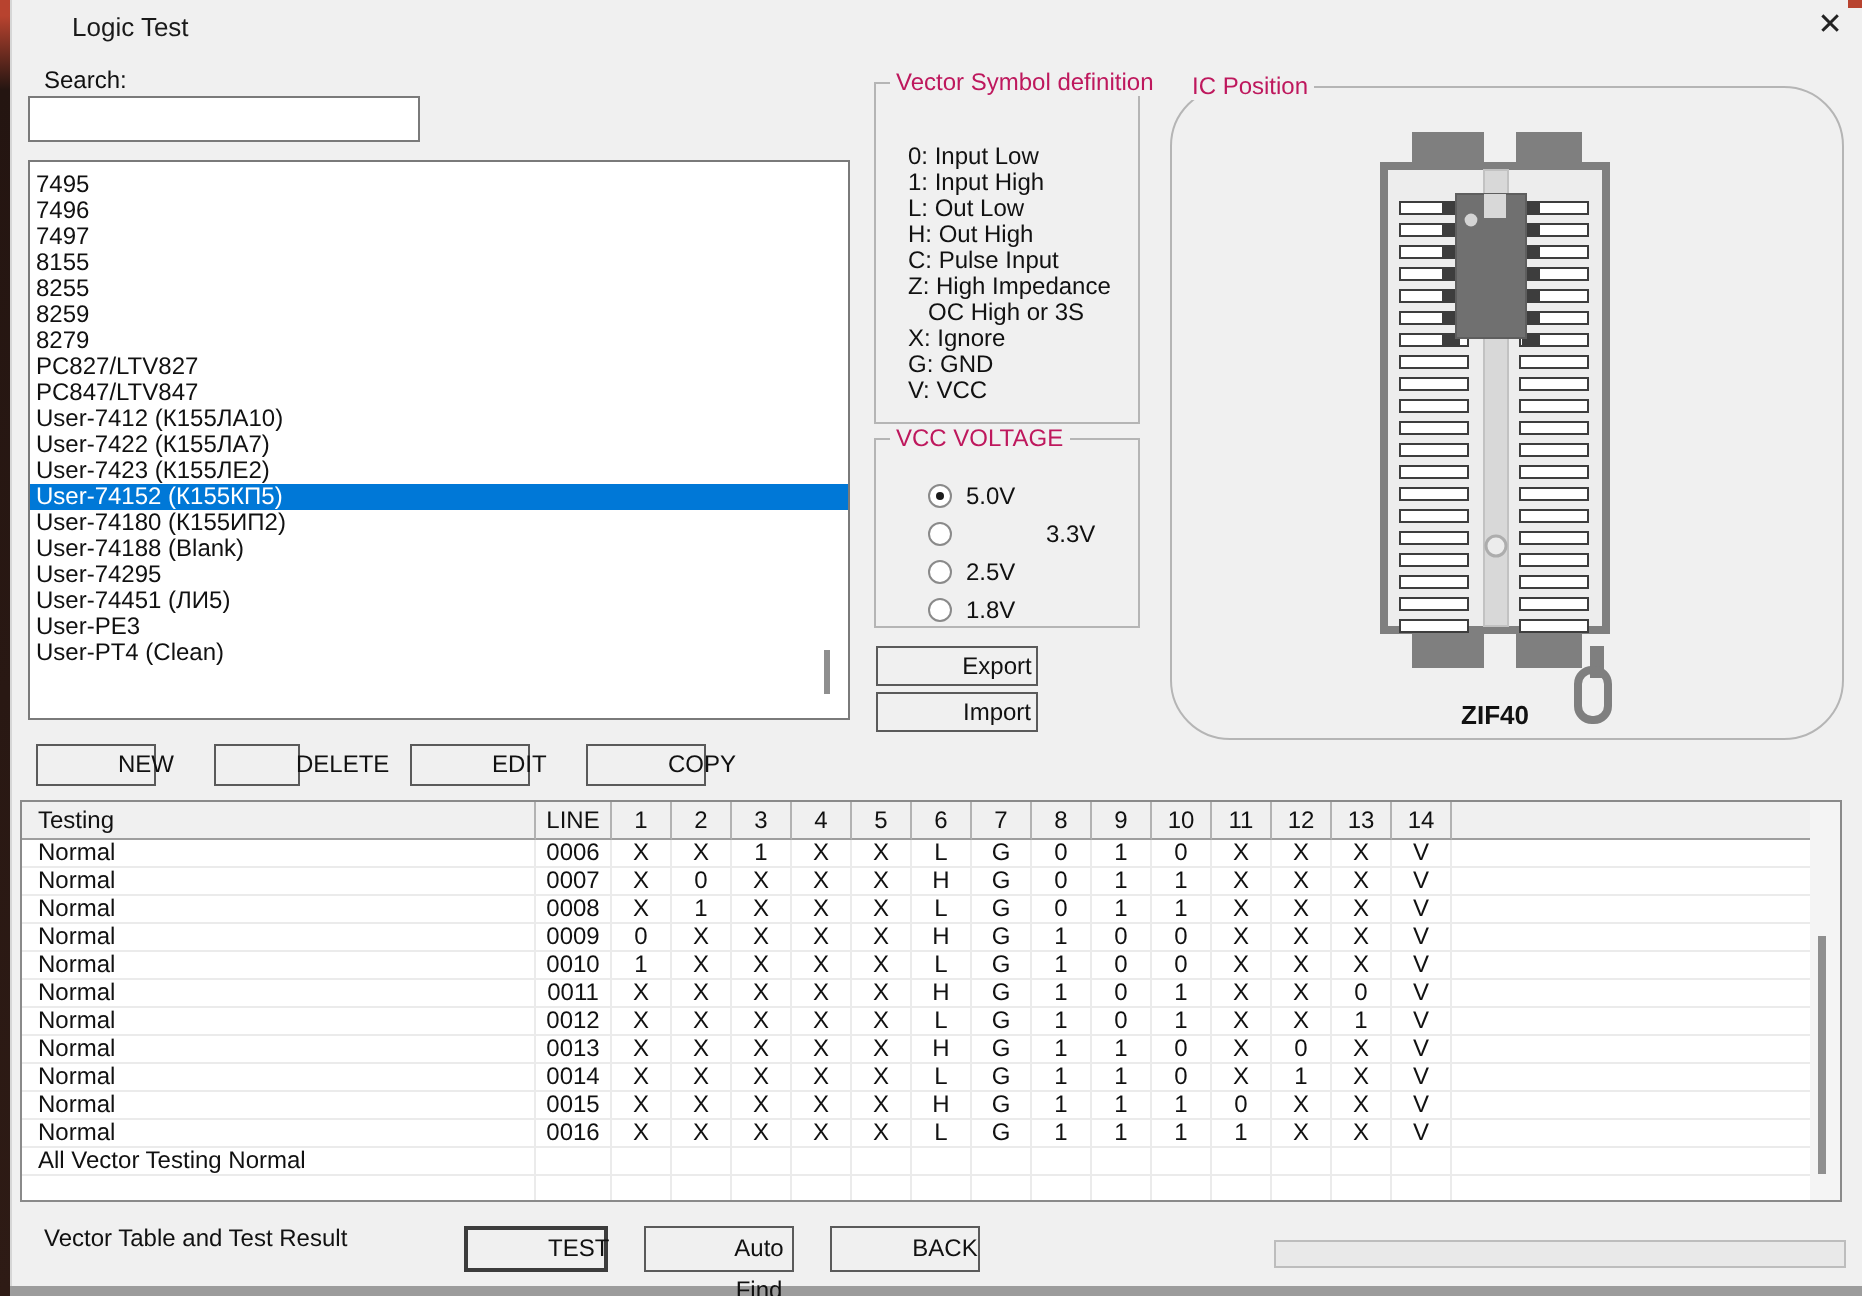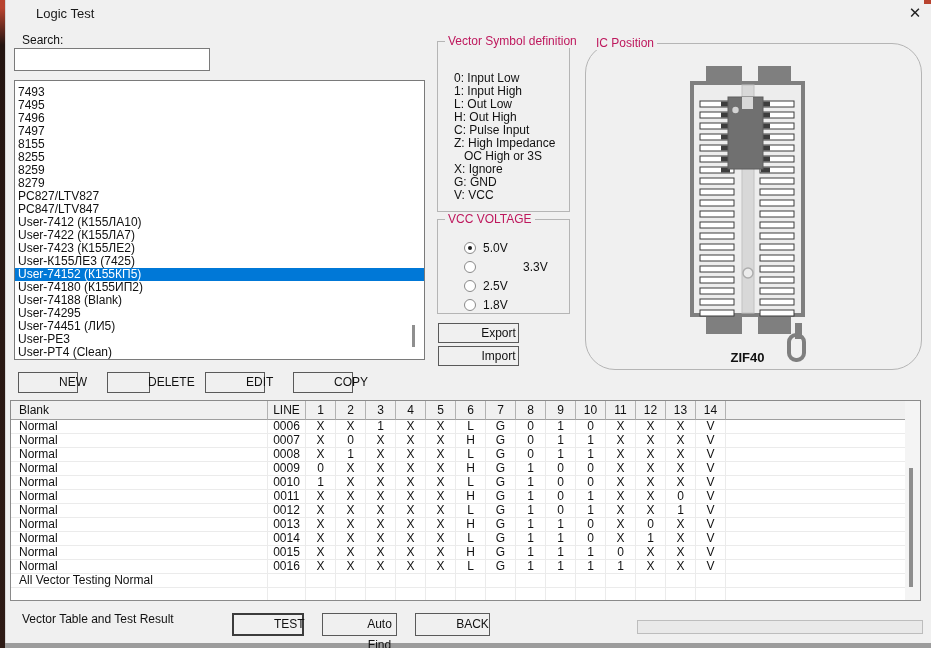--- a/index.html
+++ b/index.html
@@ -105,34 +105,32 @@
 
 <div class="abs" id="title">Logic Test</div>
 <div class="abs" id="close-btn">
   <span>✕</span>
 </div>
 
 <div class="abs" id="search-label">Search:</div>
 <input class="abs" id="search-input" type="text" value="" style="">
 
 <div class="abs" id="chip-list">
-    <div class="list-item">7493</div>
     <div class="list-item">7495</div>
     <div class="list-item">7496</div>
     <div class="list-item">7497</div>
     <div class="list-item">8155</div>
     <div class="list-item">8255</div>
     <div class="list-item">8259</div>
     <div class="list-item">8279</div>
     <div class="list-item">PC827/LTV827</div>
     <div class="list-item">PC847/LTV847</div>
     <div class="list-item">User-7412 (К155ЛА10)</div>
     <div class="list-item">User-7422 (К155ЛА7)</div>
     <div class="list-item">User-7423 (К155ЛЕ2)</div>
-    <div class="list-item">User-К155ЛЕ3 (7425)</div>
     <div class="list-item selected">User-74152 (К155КП5)</div>
     <div class="list-item">User-74180 (К155ИП2)</div>
     <div class="list-item">User-74188 (Blank)</div>
     <div class="list-item">User-74295</div>
     <div class="list-item">User-74451 (ЛИ5)</div>
     <div class="list-item">User-PE3</div>
     <div class="list-item">User-PT4 (Clean)</div>
   </div>
 <div class="abs" id="list-scroll-thumb"></div>
 
@@ -259,21 +257,21 @@
   <rect x="143" y="54" width="35" height="72" fill="#707070" stroke="#5e5e5e" stroke-width="1"></rect>
   <rect x="157" y="54" width="11" height="12" fill="#d8d8d8"></rect>
   <circle cx="150.5" cy="67" r="3.2" fill="#d4d4d4"></circle>
 
   <circle cx="163" cy="230" r="5" fill="#ececec" stroke="#adadad" stroke-width="1.5"></circle>
 </svg>
 <div class="abs" id="zif-label">ZIF40</div>
 
 <div class="abs" id="vtable">
     <div class="trow hrow">
-      <div class="hc w-result">Blank</div>
+      <div class="hc w-result">Testing</div>
       <div class="hc w-line">LINE</div>
       <div class="hc w-pin">1</div>
       <div class="hc w-pin">2</div>
       <div class="hc w-pin">3</div>
       <div class="hc w-pin">4</div>
       <div class="hc w-pin">5</div>
       <div class="hc w-pin">6</div>
       <div class="hc w-pin">7</div>
       <div class="hc w-pin">8</div>
       <div class="hc w-pin">9</div>

